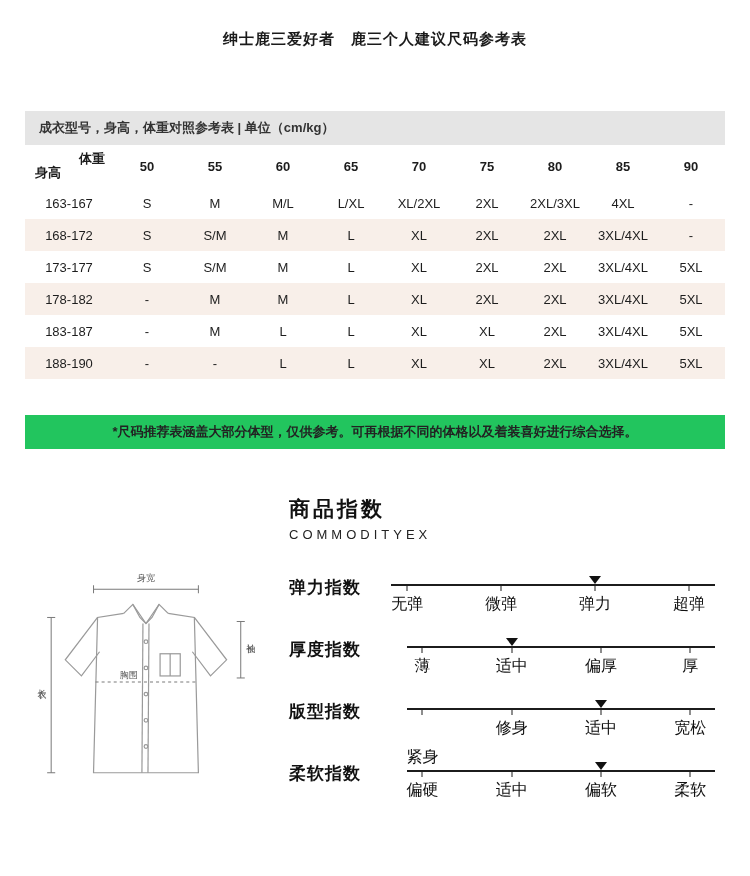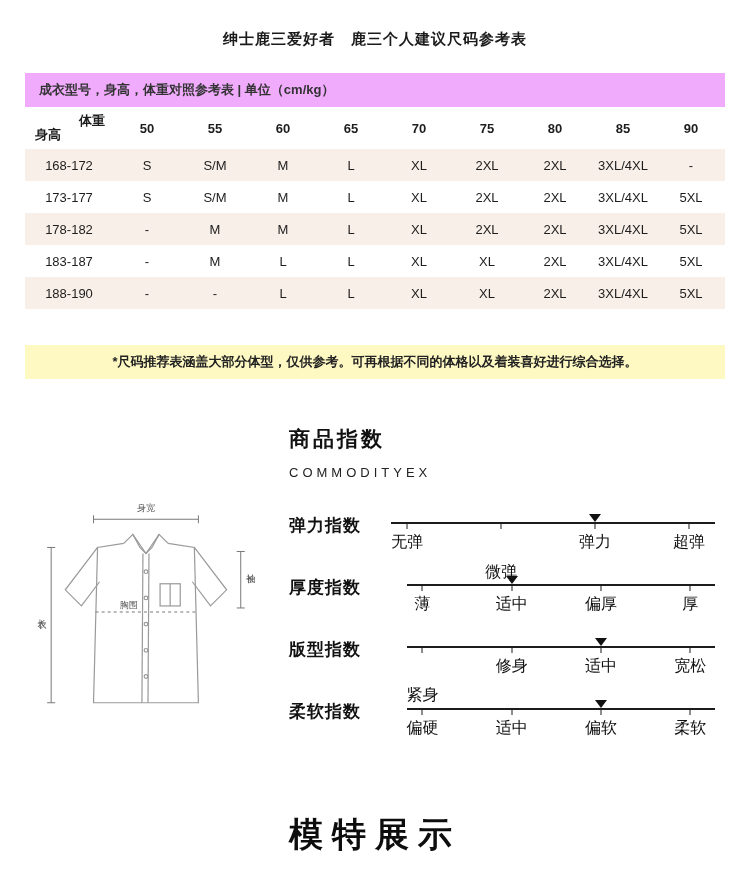--- a/index.html
+++ b/index.html
@@ -12,53 +12,54 @@
   .page-title {
     text-align: center;
     font-size: 15px;
     font-weight: 700;
     color: #1a1a1a;
     padding: 30px 14px 24px;
     letter-spacing: 1px;
   }
   .table-wrap { margin: 0 25px; }
   .table-caption {
-    background: #f0abfc;
+    background: #e5e5e5;
     font-size: 13px;
     font-weight: 700;
     color: #333;
     padding: 8px 14px;
+    margin-top: 38px;
   }
   table.size-table { width: 100%; border-collapse: collapse; table-layout: fixed; }
   .size-table th, .size-table td {
     font-size: 13px;
     text-align: center;
     height: 32px;
     color: #1d1d1d;
     font-weight: 400;
   }
   .size-table thead th { font-weight: 700; height: 42px; }
   .size-table tr.alt { background: #f8efe9; }
   .corner-cell { position: relative; }
   .corner-top { position: absolute; top: 5px; right: 8px; font-size: 13px; font-weight: 700; }
   .corner-bottom { position: absolute; bottom: 5px; left: 10px; font-size: 13px; font-weight: 700; }
   .note-bar {
     margin: 36px 25px 0;
-    background: #fef9c3;
+    background: #22c55e;
     text-align: center;
     font-size: 13px;
     font-weight: 700;
     color: #222;
     padding: 8px 4px;
   }
   .commodity { display: flex; margin: 46px 35px 0; }
   .shirt-box { width: 232px; flex: none; padding-top: 66px; }
   .index-col { flex: 1; padding-left: 22px; }
   .ci-title { font-size: 21px; font-weight: 700; letter-spacing: 3px; color: #111; }
-  .ci-sub { font-size: 13px; letter-spacing: 4px; margin-top: 12px; color: #222; }
+  .ci-sub { font-size: 13px; letter-spacing: 4px; margin-top: 4px; color: #222; }
   .index-row { display: flex; align-items: flex-start; margin-top: 28px; }
   .index-row + .index-row { margin-top: 16px; gap: 16px; }
   .index-label {
     width: 92px; flex: none;
     font-size: 17px; font-weight: 700; letter-spacing: 1px;
     padding-top: 6px; color: #111;
   }
   .scale { position: relative; flex: 1; height: 46px; margin-left: 10px; }
   .scale-line { position: absolute; top: 14px; left: 0; right: 0; border-top: 2px solid #1c1c1c; }
   .tick { position: absolute; top: 16px; width: 1px; height: 5px; background: #1c1c1c; transform: translateX(-50%); }
@@ -110,20 +111,32 @@
           <th>60</th>
           <th>65</th>
           <th>70</th>
           <th>75</th>
           <th>80</th>
           <th>85</th>
           <th>90</th>
         </tr>
     </thead>
     <tbody id="size-body">
+        <tr>
+          <td>163-167</td>
+          <td>S</td>
+          <td>M</td>
+          <td>M/L</td>
+          <td>L/XL</td>
+          <td>XL/2XL</td>
+          <td>2XL</td>
+          <td>2XL/3XL</td>
+          <td>4XL</td>
+          <td>-</td>
+        </tr>
         <tr class="alt">
           <td>168-172</td>
           <td>S</td>
           <td>S/M</td>
           <td>M</td>
           <td>L</td>
           <td>XL</td>
           <td>2XL</td>
           <td>2XL</td>
           <td>3XL/4XL</td>
@@ -232,21 +245,21 @@
     <div class="ci-title">商品指数</div>
     <div class="ci-sub">COMMODITYEX</div>
     <div id="index-rows">
         <div class="index-row">
           <div class="index-label">弹力指数</div>
           <div class="scale">
             <div class="scale-line"></div>
             <div class="tick" style="left: 5%;"></div>
             <div class="opt" style="left: 5%;">无弹</div>
             <div class="tick" style="left: 34%;"></div>
-            <div class="opt" style="left: 34%; margin-top: 30px;">微弹</div>
+            <div class="opt" style="left: 34%;">微弹</div>
             <div class="tick" style="left: 63%;"></div>
             <div class="opt" style="left: 63%;">弹力</div>
             <div class="tick" style="left: 92%;"></div>
             <div class="opt" style="left: 92%;">超弹</div>
             <div class="marker" style="left: 63%;"></div>
           </div>
         </div>
         <div class="index-row">
           <div class="index-label">厚度指数</div>
           <div class="scale">

